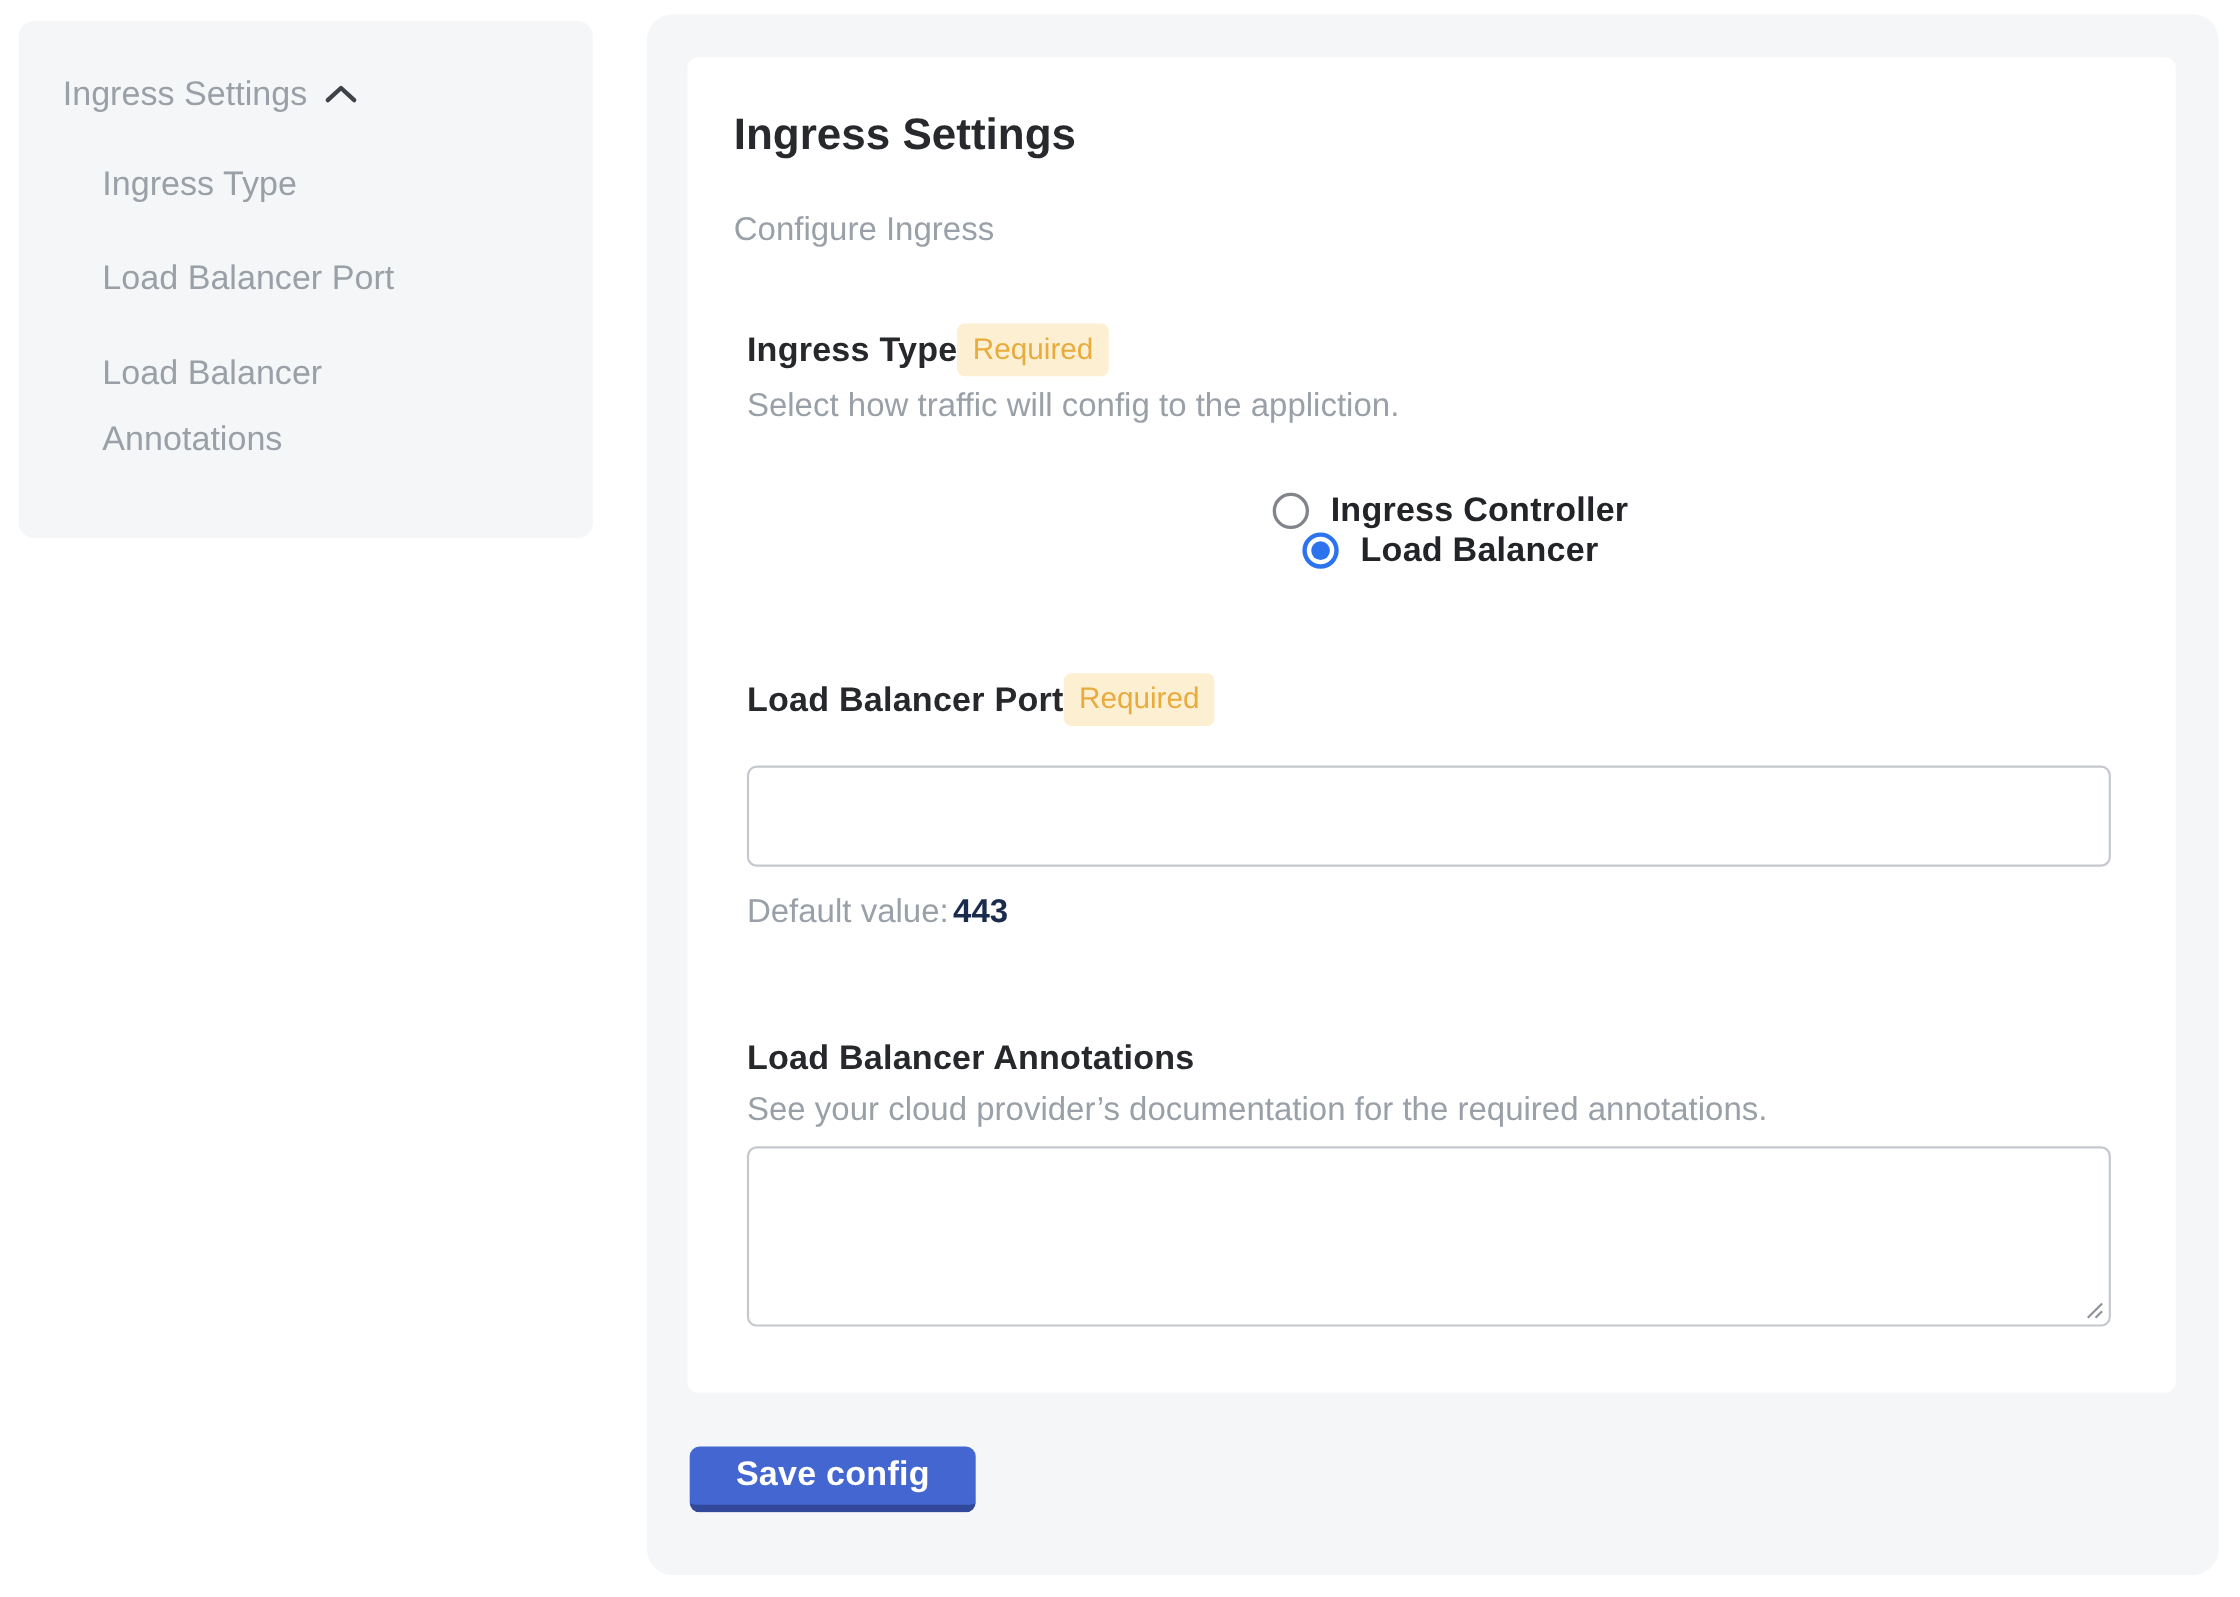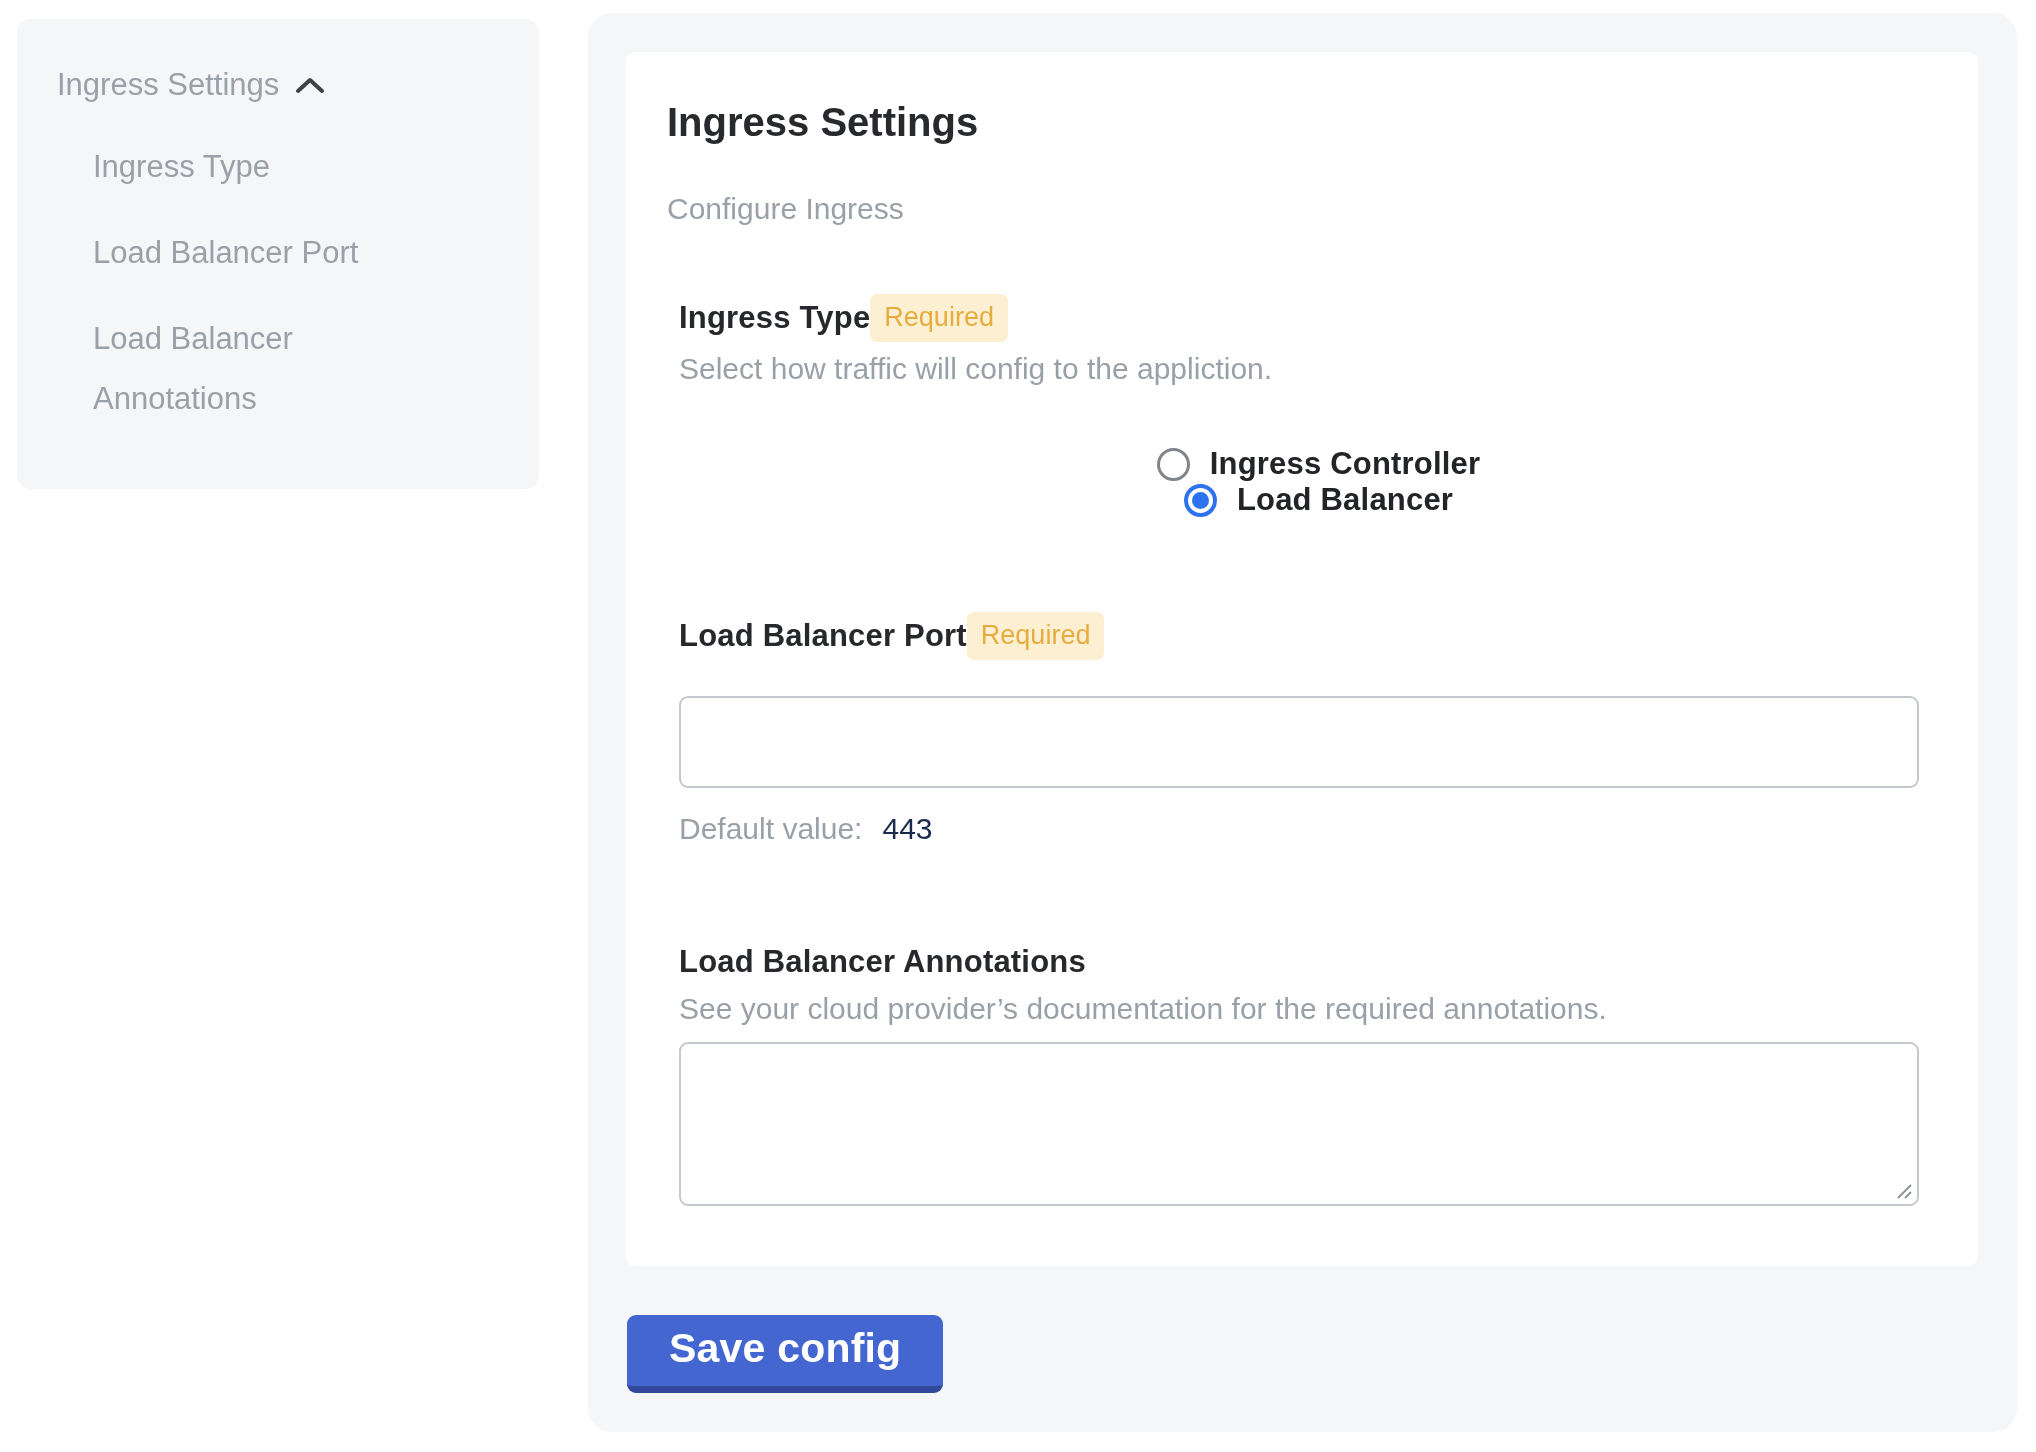--- a/index.html
+++ b/index.html
@@ -157,22 +157,22 @@
     outline: none;
   }
   .default-line {
     margin-top: 22px;
     font-size: 30px;
     line-height: 38px;
     color: #9aa0a7;
   }
   .default-value {
     color: #1b2b4d;
-    font-weight: 400;
-    margin-left: 20px;
+    font-weight: 700;
+    margin-left: 4px;
     text-align: right;
   }
   .textarea-wrap {
     position: relative;
     margin-top: 14px;
     width: 1240px;
     height: 164px;
   }
   .text-area {
     width: 100%; height: 100%;
@@ -190,28 +190,28 @@
     position: absolute;
     right: 5px; bottom: 5px;
     width: 22px; height: 22px;
     pointer-events: none;
   }
 
   
   .save-button {
     position: absolute;
     left: 39px; top: 1302px;
-    height: 78px;
+    height: 60px;
     padding: 0 42px 4px 42px;
     background: #4366d1;
     border: none;
     border-bottom: 7px solid #32499b;
     border-radius: 9px;
     color: #ffffff;
-    font-size: 41px;
+    font-size: 31px;
     font-weight: 700;
     font-family: inherit;
     cursor: pointer;
     letter-spacing: 0.2px;
   }
 </style>
 </head>
 <body>
 
 <nav class="sidebar-card">

